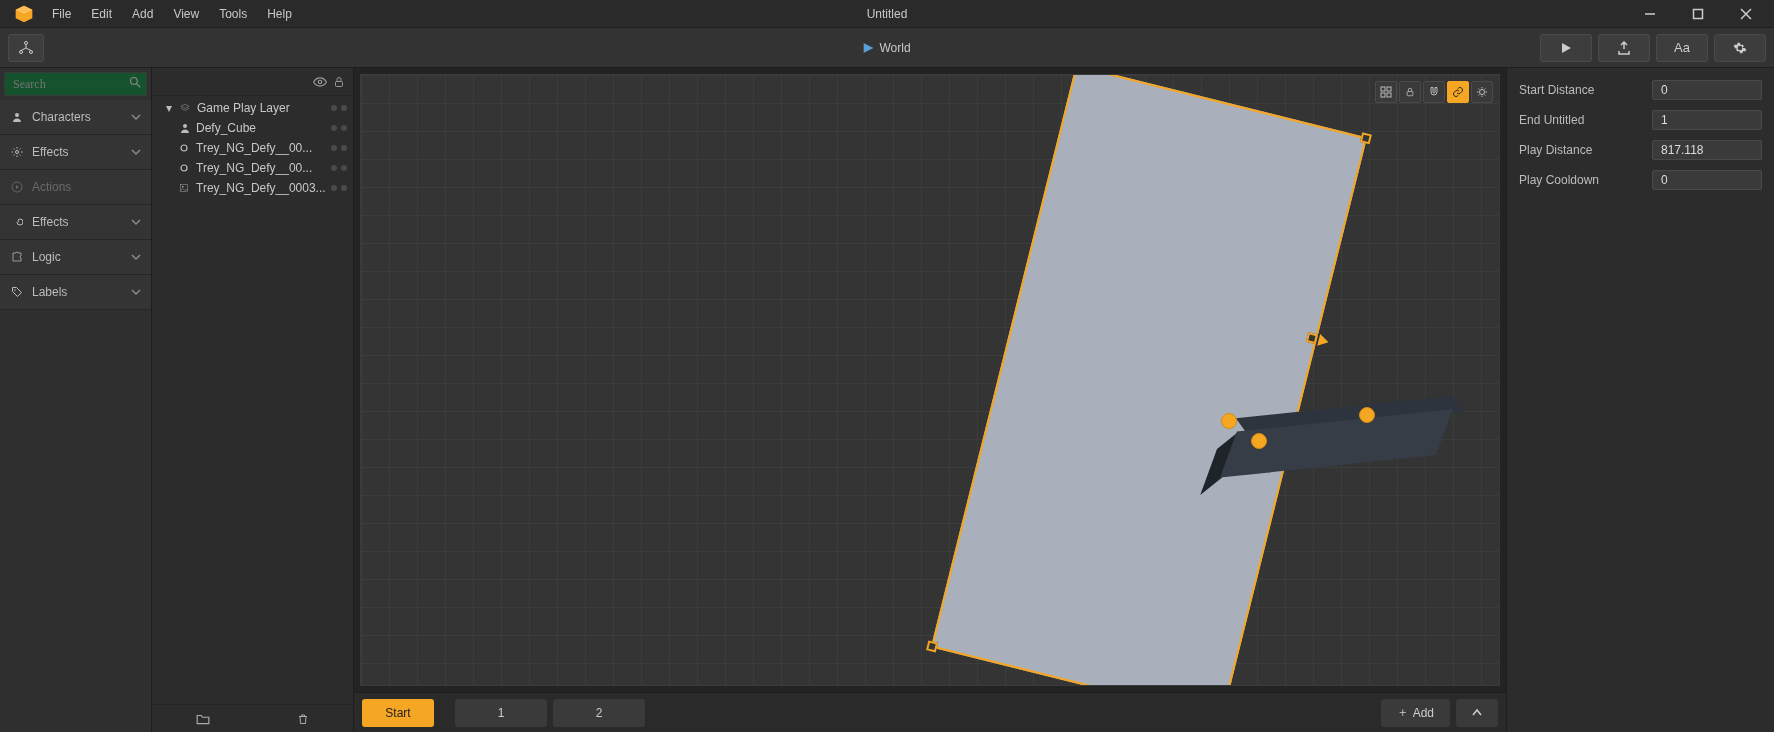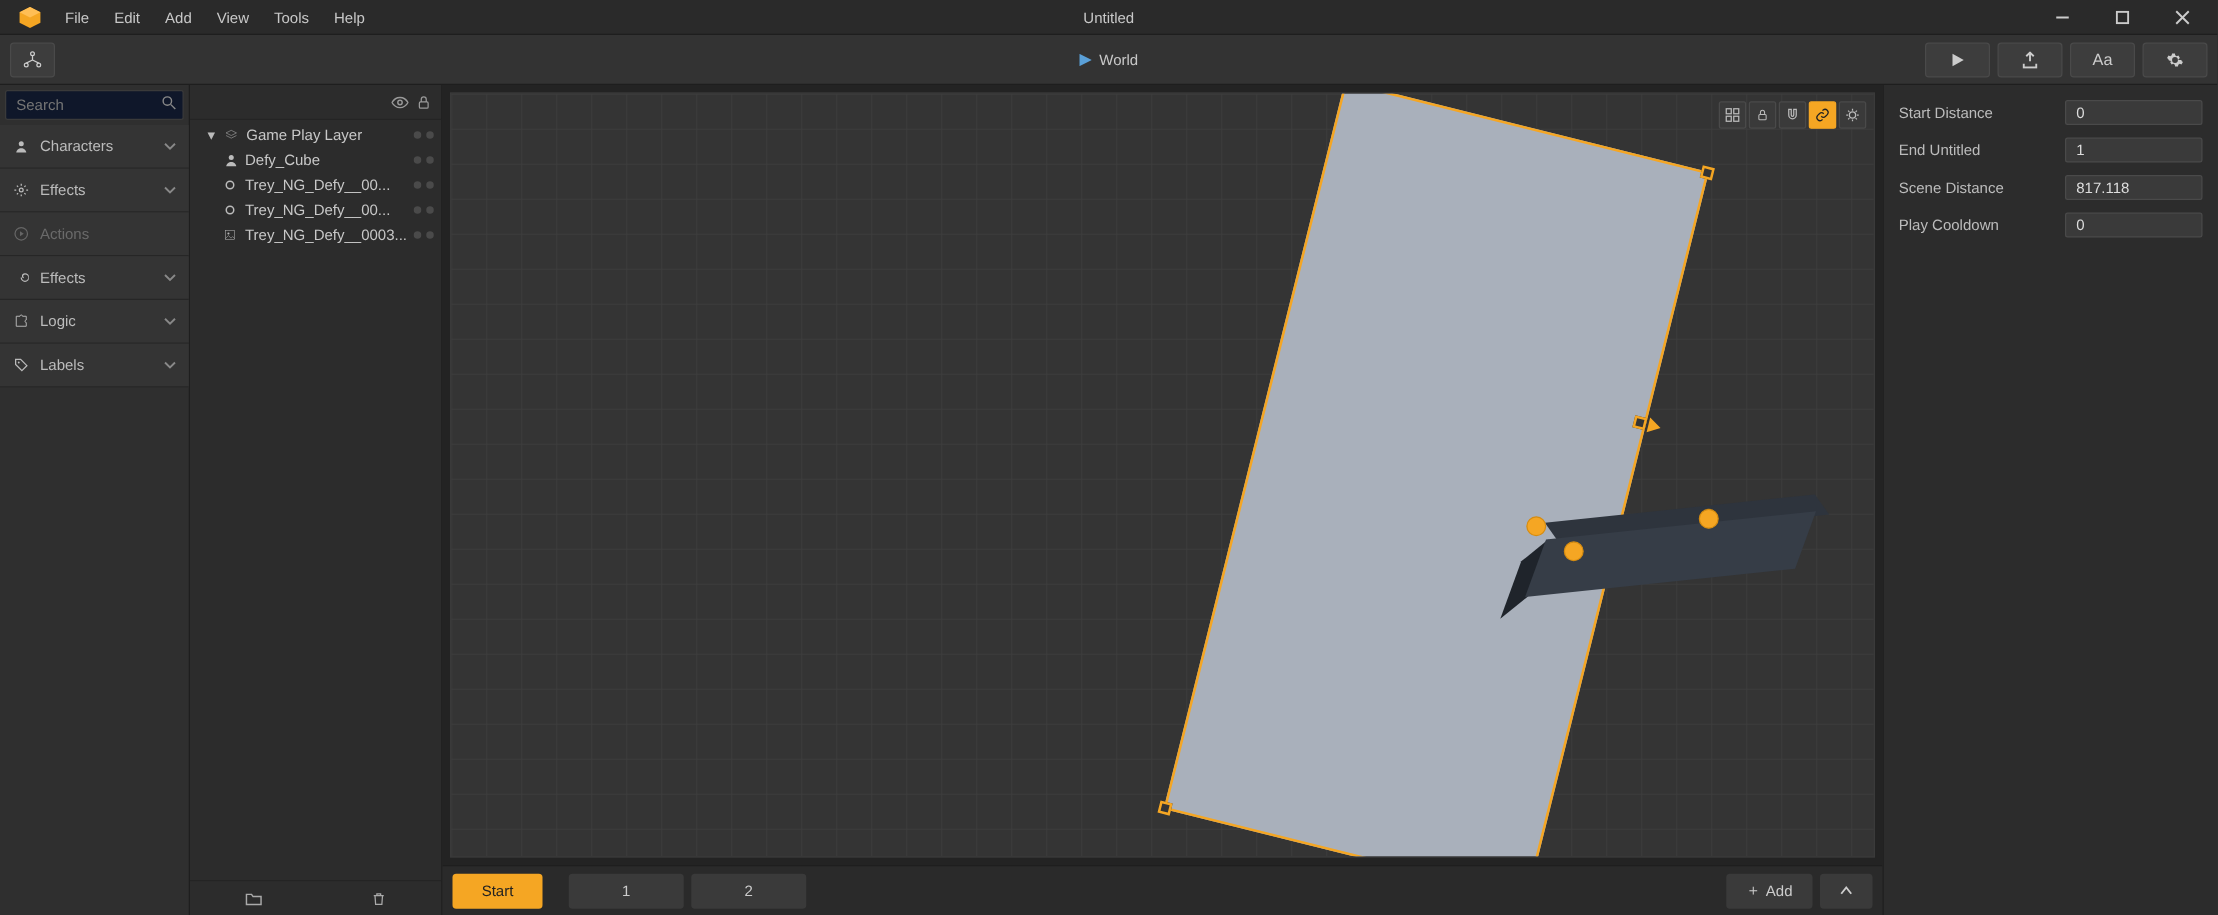--- a/index.html
+++ b/index.html
@@ -52,22 +52,22 @@
 .toolbar .right { margin-left:auto; display:flex; gap:6px; }
 .toolbar .right .tbtn { min-width: 52px; }
 
 
 .main { flex:1; display:flex; min-height:0; }
 
 
 .sidebar-left { width: 152px; background:#2f2f2f; border-right:1px solid #1e1e1e; display:flex; flex-direction:column; }
 .search-wrap { position:relative; padding:4px; }
 .search-wrap input {
-  width:100%; height:24px; background:#0f172a; border:1px solid #3a3a3a; border-radius:2px;
-  color:#aaa; padding:0 24px 0 8px; font-size:12px;
+  width:100%; height:24px; background:#14532d; border:1px solid #3a3a3a; border-radius:2px;
+  color:#aaa; padding:0 24px 0 8px; font-size:12px;font-family:Liberation Serif, serif;
 }
 .search-wrap .sicon { position:absolute; right:10px; top:8px; color:#888; }
 .acc-item {
   height: 35px; display:flex; align-items:center; padding:0 10px; gap:8px;
   background:#343434; border-bottom:1px solid #262626; cursor:pointer;
 }
 .acc-item.dim { color:#6a6a6a;align-items:center; }
 .acc-item .chev { margin-left:auto; color:#888; }
 .acc-item .aicon { width:14px; display:flex; justify-content:center; }
 
@@ -493,21 +493,21 @@
   <div class="properties" id="prop-panel">
       <div class="prow">
         <label>Start Distance</label>
         <input class="pval" value="0" style="">
       </div>
       <div class="prow">
         <label>End Untitled</label>
         <input class="pval" value="1" style="">
       </div>
       <div class="prow">
-        <label>Scene Distance</label>
+        <label>Play Distance</label>
         <input class="pval" value="817.118" style="">
       </div>
       <div class="prow">
         <label>Play Cooldown</label>
         <input class="pval" value="0" style="">
       </div>
     </div>
 
 </div>
 

